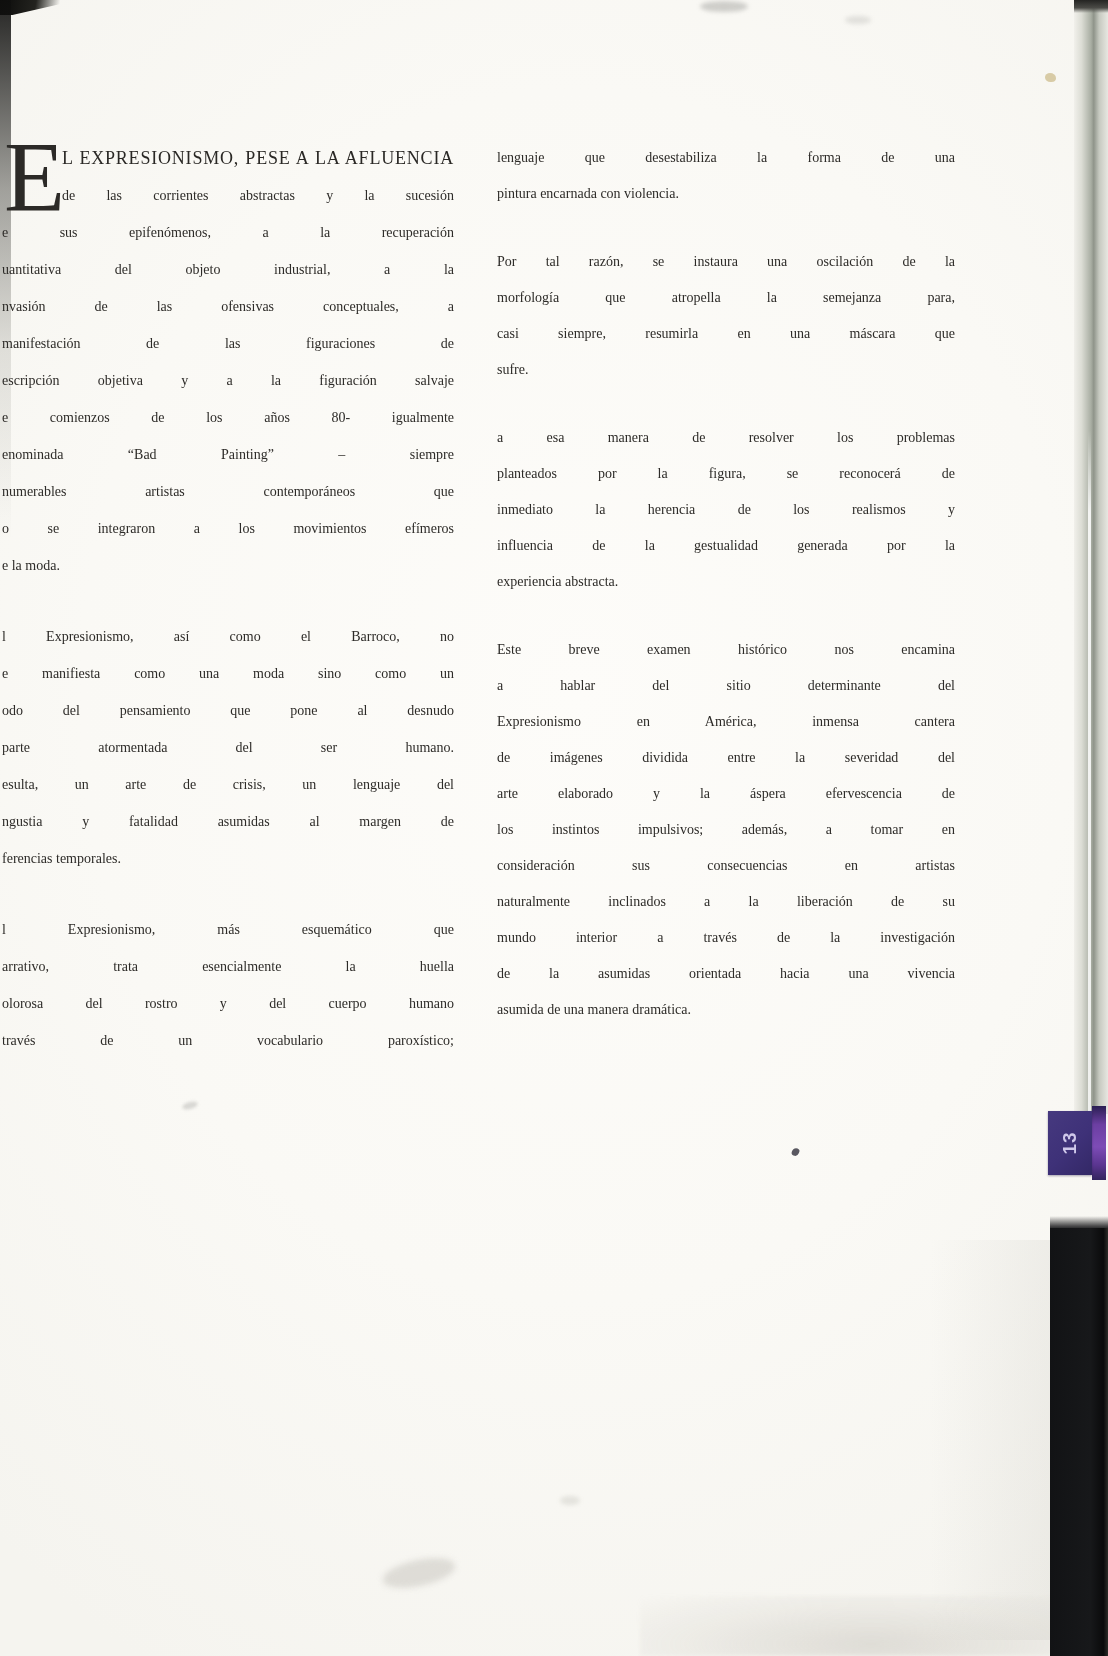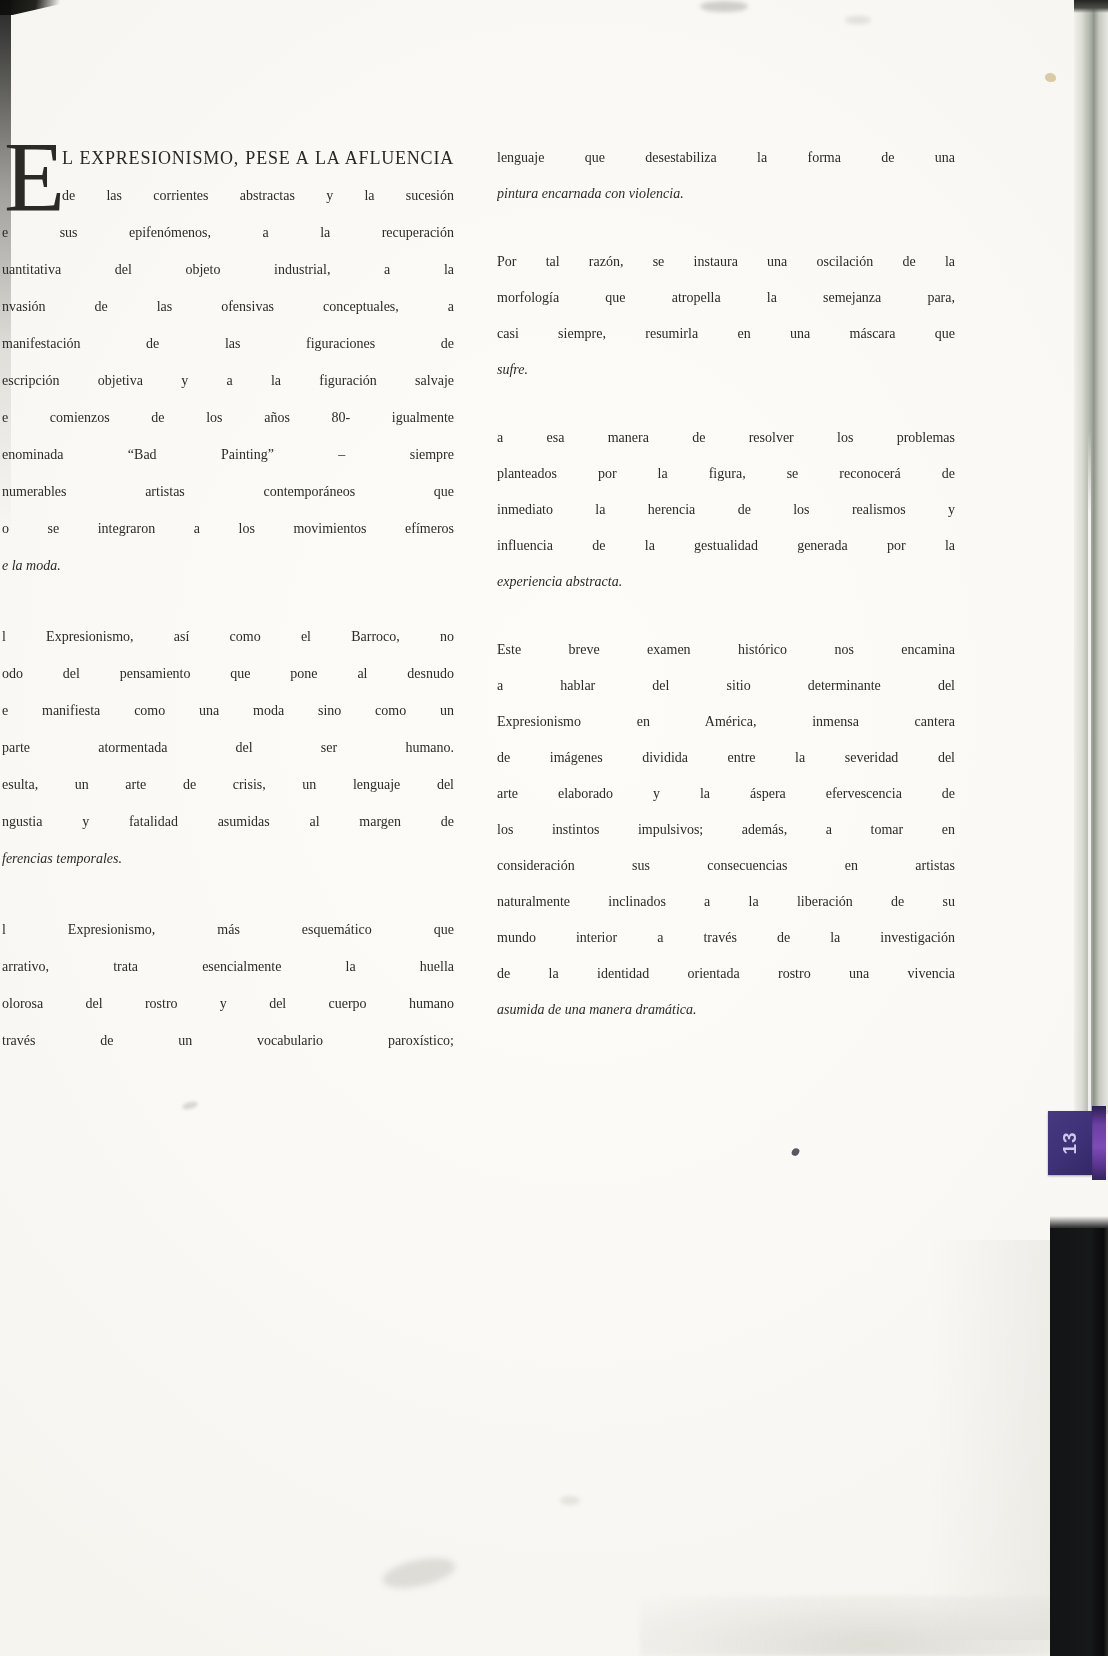--- a/index.html
+++ b/index.html
@@ -80,21 +80,21 @@
   .col-left{left:2px;width:452px;}
   .col-right{left:497px;width:458px;}
   .para{position:relative;}
   .col-left .para{margin-bottom:34px;}
   .col-right .para{margin-bottom:32px;}
   .text-line{
     font-size:14px;height:37px;line-height:37px;overflow:hidden;
     text-align:justify;text-align-last:justify;
   }
   .col-right .text-line{height:36px;line-height:36px;}
-  .text-line.flush{text-align-last:left;font-style:italic;}
+  .text-line.flush{text-align-last:left;}
   .text-line.indented{padding-left:60px;}
   .small-caps-line{
     font-size:18px;height:37px;line-height:37px;letter-spacing:.8px;
     padding-left:60px;overflow:hidden;
     text-align:justify;text-align-last:justify;
     color:#2a2825;
   }
   .drop-cap{
     position:absolute;left:2px;top:-6px;
     font-size:100px;line-height:86px;color:#2c2a27;
@@ -141,22 +141,22 @@
         <div class="text-line">manifestación de las figuraciones de</div>
         <div class="text-line">escripción objetiva y a la figuración salvaje</div>
         <div class="text-line">e comienzos de los años 80- igualmente</div>
         <div class="text-line">enominada “Bad Painting” – siempre</div>
         <div class="text-line">numerables artistas contemporáneos que</div>
         <div class="text-line">o se integraron a los movimientos efímeros</div>
         <div class="text-line flush">e la moda.</div>
       </div>
       <div class="para">
         <div class="text-line">l Expresionismo, así como el Barroco, no</div>
+        <div class="text-line">e manifiesta como una moda sino como un</div>
         <div class="text-line">odo del pensamiento que pone al desnudo</div>
-        <div class="text-line">e manifiesta como una moda sino como un</div>
         <div class="text-line">parte atormentada del ser humano.</div>
         <div class="text-line">esulta, un arte de crisis, un lenguaje del</div>
         <div class="text-line">ngustia y fatalidad asumidas al margen de</div>
         <div class="text-line flush">ferencias temporales.</div>
       </div>
       <div class="para">
         <div class="text-line">l Expresionismo, más esquemático que</div>
         <div class="text-line">arrativo, trata esencialmente la huella</div>
         <div class="text-line">olorosa del rostro y del cuerpo humano</div>
         <div class="text-line">través de un vocabulario paroxístico;</div>
@@ -183,18 +183,18 @@
       <div class="para">
         <div class="text-line">Este breve examen histórico nos encamina</div>
         <div class="text-line">a hablar del sitio determinante del</div>
         <div class="text-line">Expresionismo en América, inmensa cantera</div>
         <div class="text-line">de imágenes dividida entre la severidad del</div>
         <div class="text-line">arte elaborado y la áspera efervescencia de</div>
         <div class="text-line">los instintos impulsivos; además, a tomar en</div>
         <div class="text-line">consideración sus consecuencias en artistas</div>
         <div class="text-line">naturalmente inclinados a la liberación de su</div>
         <div class="text-line">mundo interior a través de la investigación</div>
-        <div class="text-line">de la identidad orientada rostro una vivencia</div>
+        <div class="text-line">de la asumidas orientada hacia una vivencia</div>
         <div class="text-line flush">asumida de una manera dramática.</div>
       </div>
     </div>
 
 </div>
 
 </body></html>

